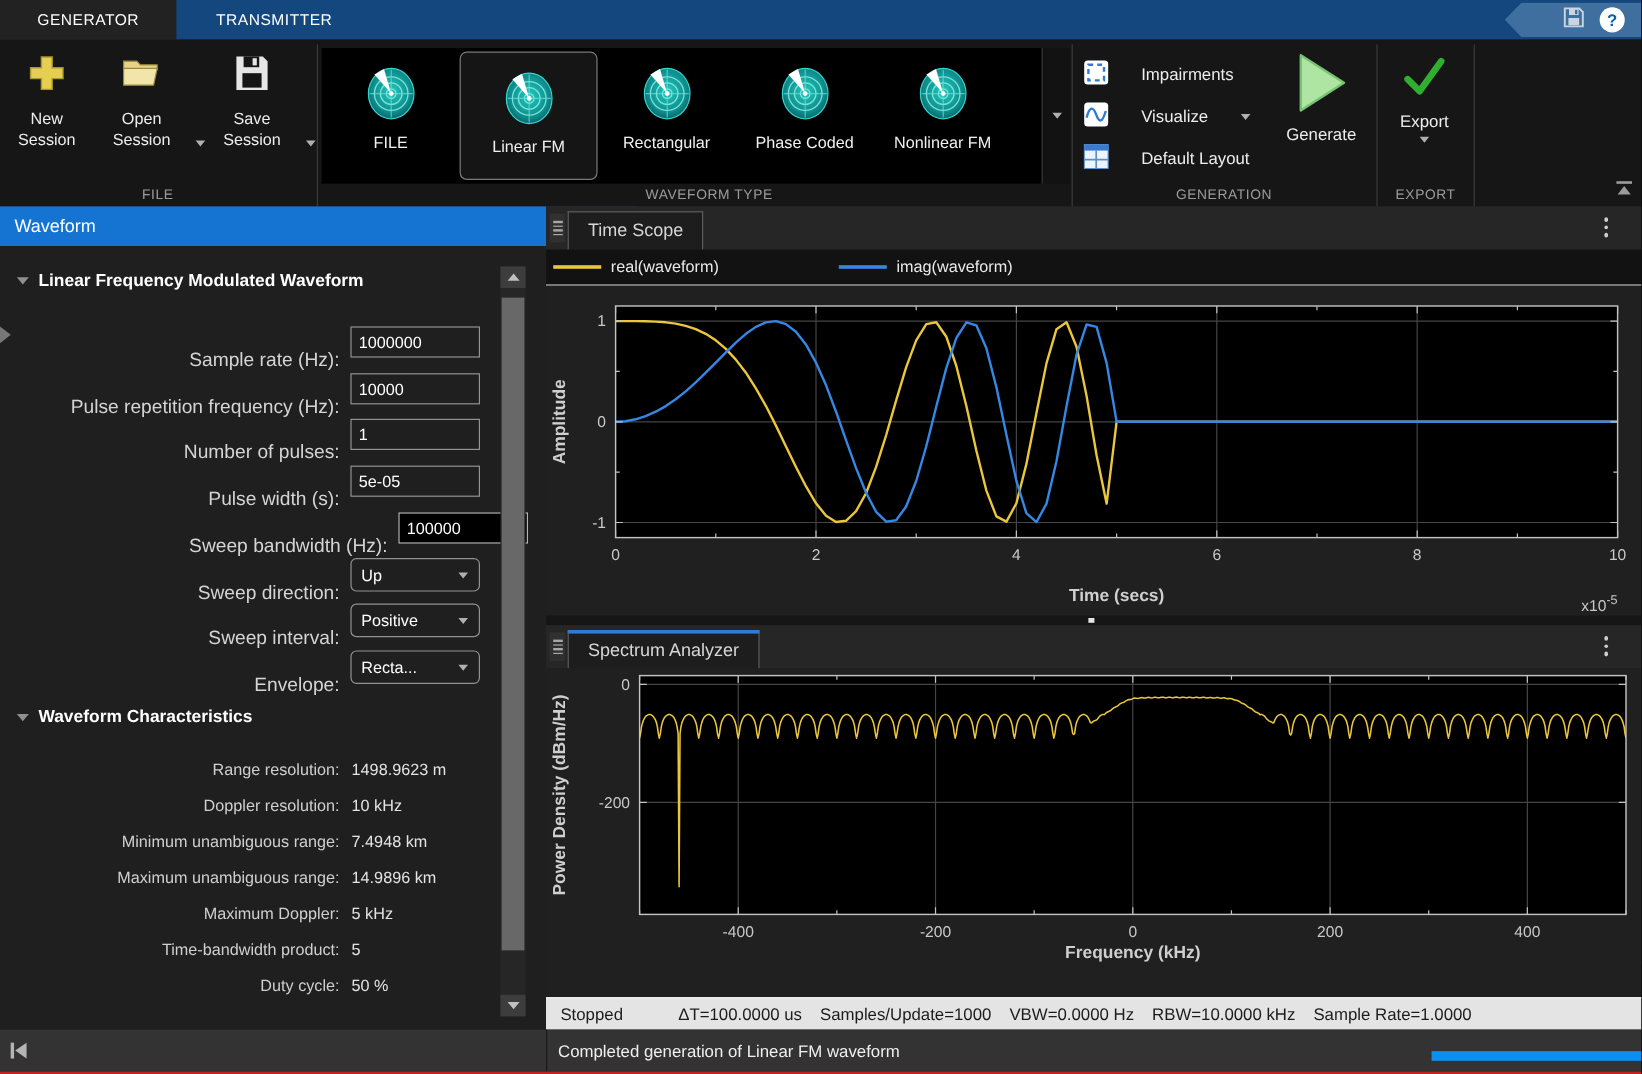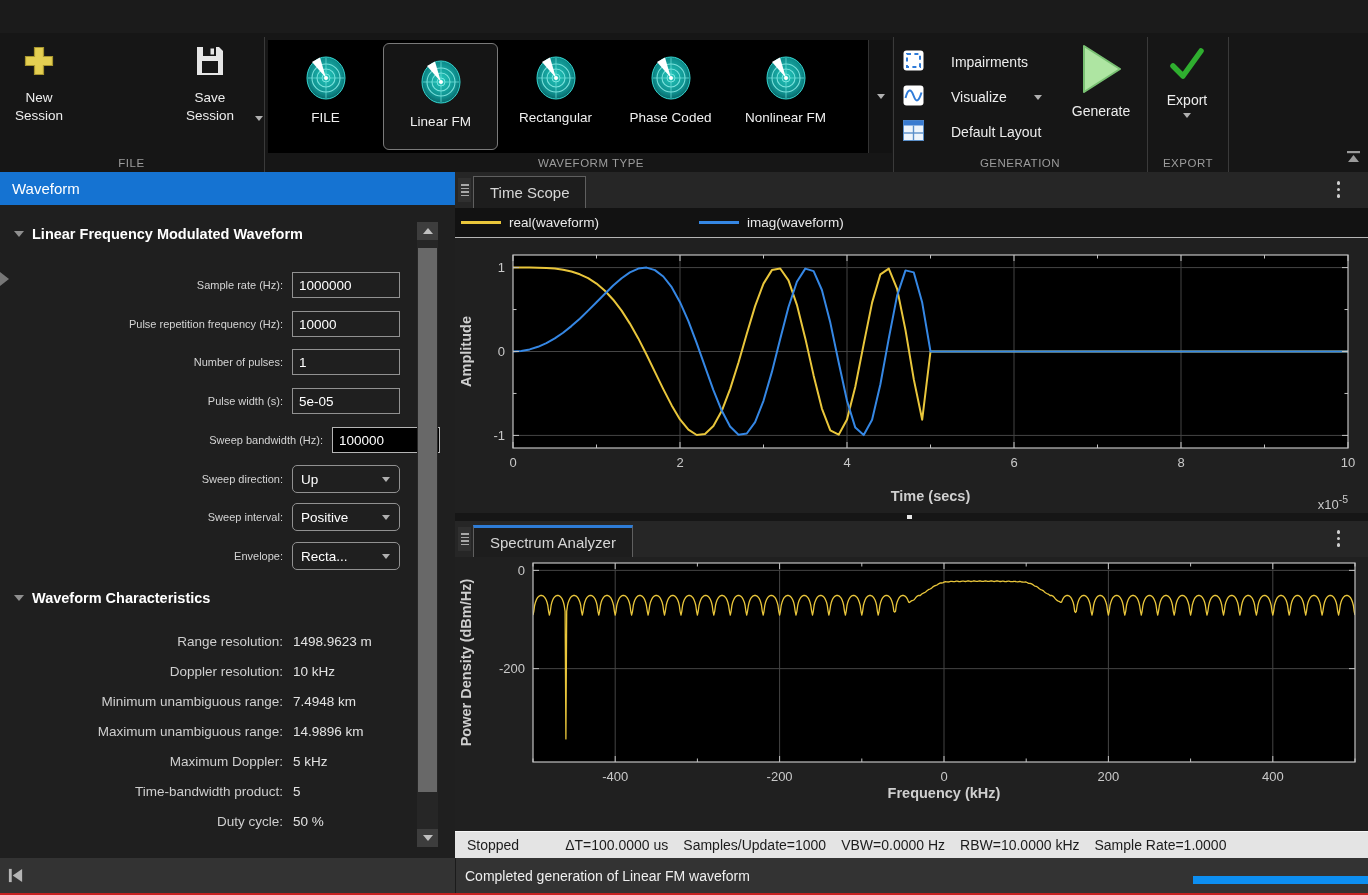--- a/index.html
+++ b/index.html
@@ -46,22 +46,22 @@
   .collapse-ribbon { position:absolute; left:1345px; top:117px; width:18px; height:15px; cursor:default; }
   
   .left-panel { position:absolute; left:0; top:172px; width:455px; height:686px; background:#1f1f1f; }
   .lp-header { position:absolute; left:0; top:0; width:530px; height:33px; background:#1573d2; display:flex; align-items:center; }
   .lp-header .t { margin-left:12px; font-size:15px; color:#fff; }
   .vdots { margin-left:auto; margin-right:18px; display:flex; flex-direction:column; gap:3px; cursor:pointer; }
   .vdots i { width:3.5px; height:3.5px; border-radius:50%; background:#fff; }
   .sect { position:absolute; left:14px; display:flex; align-items:center; gap:8px; font-size:14.5px; font-weight:bold; color:#fff; cursor:default; }
   .sect .chev { width:0; height:0; border-left:5px solid transparent; border-right:5px solid transparent; border-top:6px solid #8f8f8f; }
   .frow { position:absolute; left:0; width:416px; height:28px; }
-  .frow .flabel { position:absolute; left:0; top:0; width:283px; height:28px; display:flex; align-items:center;
-                  justify-content:flex-end; font-size:11px; color:#d4d4d4;padding-left:12px; }
+  .frow .flabel { position:absolute; left:0; top:16px; width:283px; height:28px; display:flex; align-items:center;
+                  justify-content:flex-end; font-size:16px; color:#d4d4d4;padding-left:12px; }
   .fbox { position:absolute; left:292px; top:1px; width:108px; height:26px; background:#1f1f1f; border:1px solid #919191;
           color:#fff; font-size:13.5px; display:flex; align-items:center; padding-left:6px; }
   .fbox.focused { background:#000; border-color:#b5b5b5; }
   .fdrop { position:absolute; left:292px; top:0; width:108px; height:28px; border:1px solid #919191; border-radius:5px;
            color:#fff; font-size:13.5px; display:flex; align-items:center; padding-left:8px; cursor:default; }
   .fdrop .caret { position:absolute; right:9px; top:11px; }
   .crow { position:absolute; left:0; width:416px; height:22px; }
   .crow .clabel { position:absolute; left:0; width:283px; text-align:right; font-size:13.5px; color:#cfcfcf; }
   .crow .cval { position:absolute; left:293px; font-size:13.5px; color:#e3e3e3; }
   
@@ -104,30 +104,54 @@
   .bb-collapse { position:absolute; left:7px; top:9px; cursor:pointer; }
   .bb-progress { position:absolute; left:1193px; top:18px; width:175px; height:8px; background:#0d8ff2; }
   .redline { position:absolute; left:0; top:893px; width:1368px; height:2px; background:#c62121; }
   svg text { font-family:"Liberation Sans", sans-serif; }
 </style>
 </head>
 <body>
 
 <div id="app">
 
+  <div class="tabbar">
+    <div class="apptab tab-generator active">GENERATOR</div>
+    <div class="apptab tab-transmitter">TRANSMITTER</div>
+    <div class="qa-banner">
+      <span>
+        <svg width="19" height="19" viewBox="0 0 19 19">
+            <path d="M2 2h12l3 3v12H2z" fill="none" stroke="#c9d6e2" stroke-width="1.6"></path>
+            <rect x="5.5" y="2.5" width="8" height="5" fill="#c9d6e2"></rect>
+            <rect x="10.5" y="3.2" width="2" height="3.6" fill="#3e6f9f"></rect>
+            <rect x="5" y="10" width="9" height="6" fill="#c9d6e2"></rect>
+          </svg>
+      </span>
+      <span class="qa-help">?</span>
+    </div>
+  </div>
 
   <div class="ribbon">
 
     <div class="bigbtn" style="left:6px; width:66px;">
       <span>
         <svg width="36" height="36" viewBox="0 0 36 36">
             <path d="M13.5 4.5h9v9h9v9h-9v9h-9v-9h-9v-9h9z" fill="#e4cf52" stroke="#a8962f" stroke-width="1.2"></path>
           </svg>
       </span>
       <span class="lbl">New Session</span>
+    </div>
+    <div class="bigbtn" style="left:78px; width:80px;">
+      <span>
+        <svg width="38" height="36" viewBox="0 0 38 36">
+            <path d="M4 8h11l3 3h14v4H4z" fill="#e6d384" stroke="#9a8a40"></path>
+            <path d="M4 14h28l-3 14H4z" fill="#f2e5aa" stroke="#9a8a40"></path>
+          </svg>
+      </span>
+      <span class="lbl"><span>Open Session</span><span class="caret"></span></span>
     </div>
     <div class="bigbtn" style="left:170px; width:80px;">
       <span>
         <svg width="34" height="36" viewBox="0 0 34 36">
             <path d="M4 4h22l4 4v24H4z" fill="#e6e6e6"></path>
             <rect x="10" y="4" width="13" height="9" fill="#161616"></rect>
             <rect x="17.5" y="5.5" width="3.5" height="6" fill="#e6e6e6"></rect>
             <rect x="9" y="18" width="16" height="12" fill="#161616"></rect>
           </svg>
       </span>

